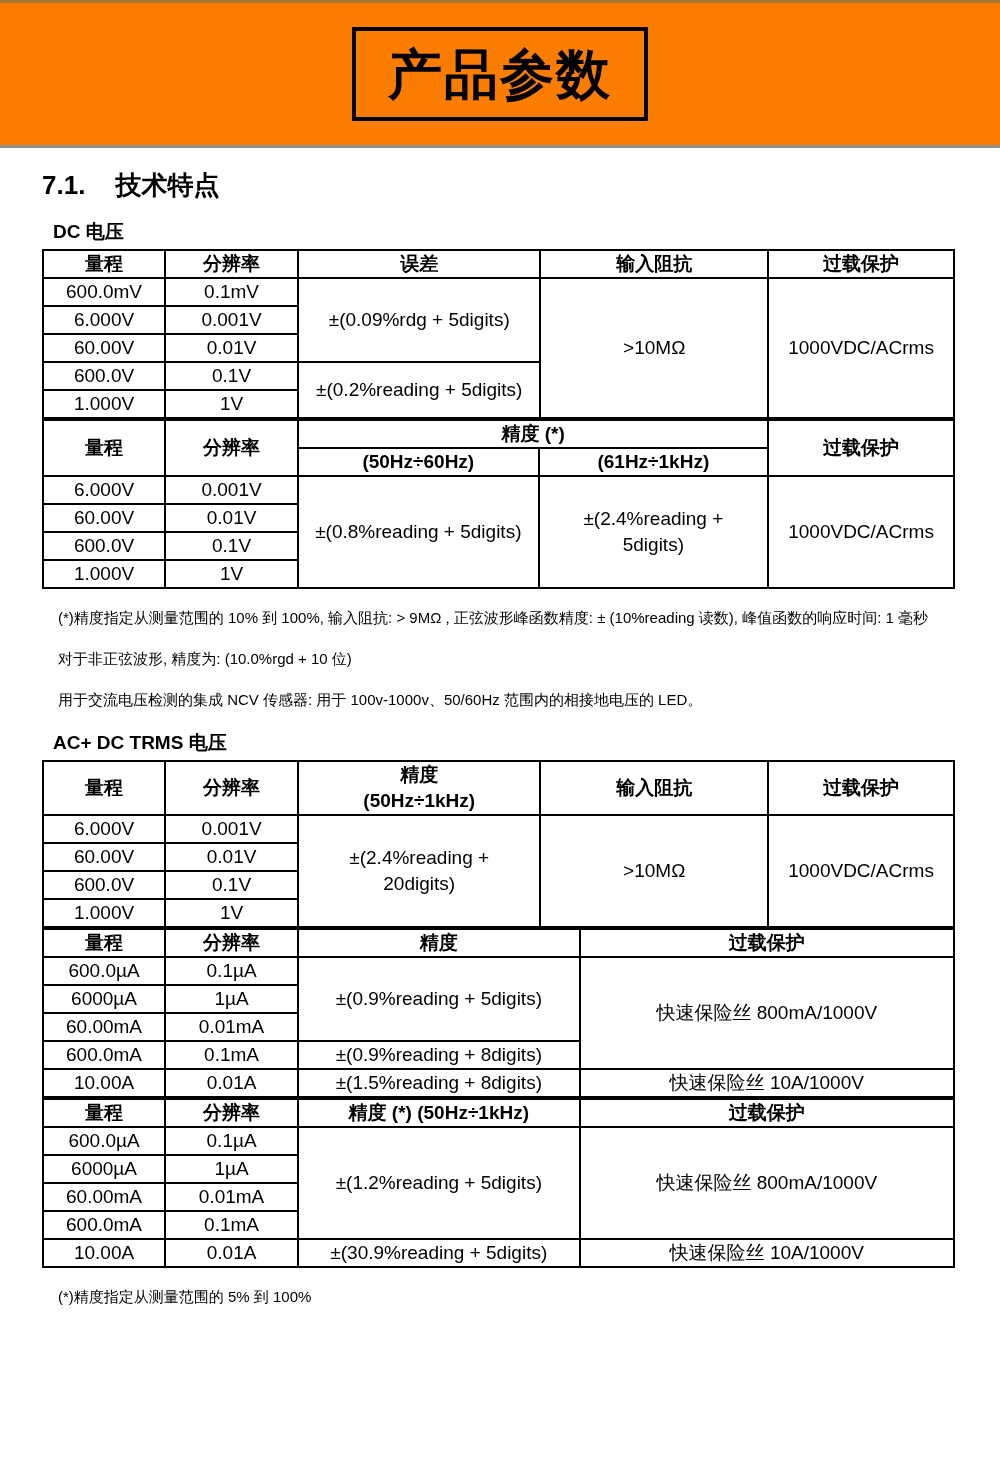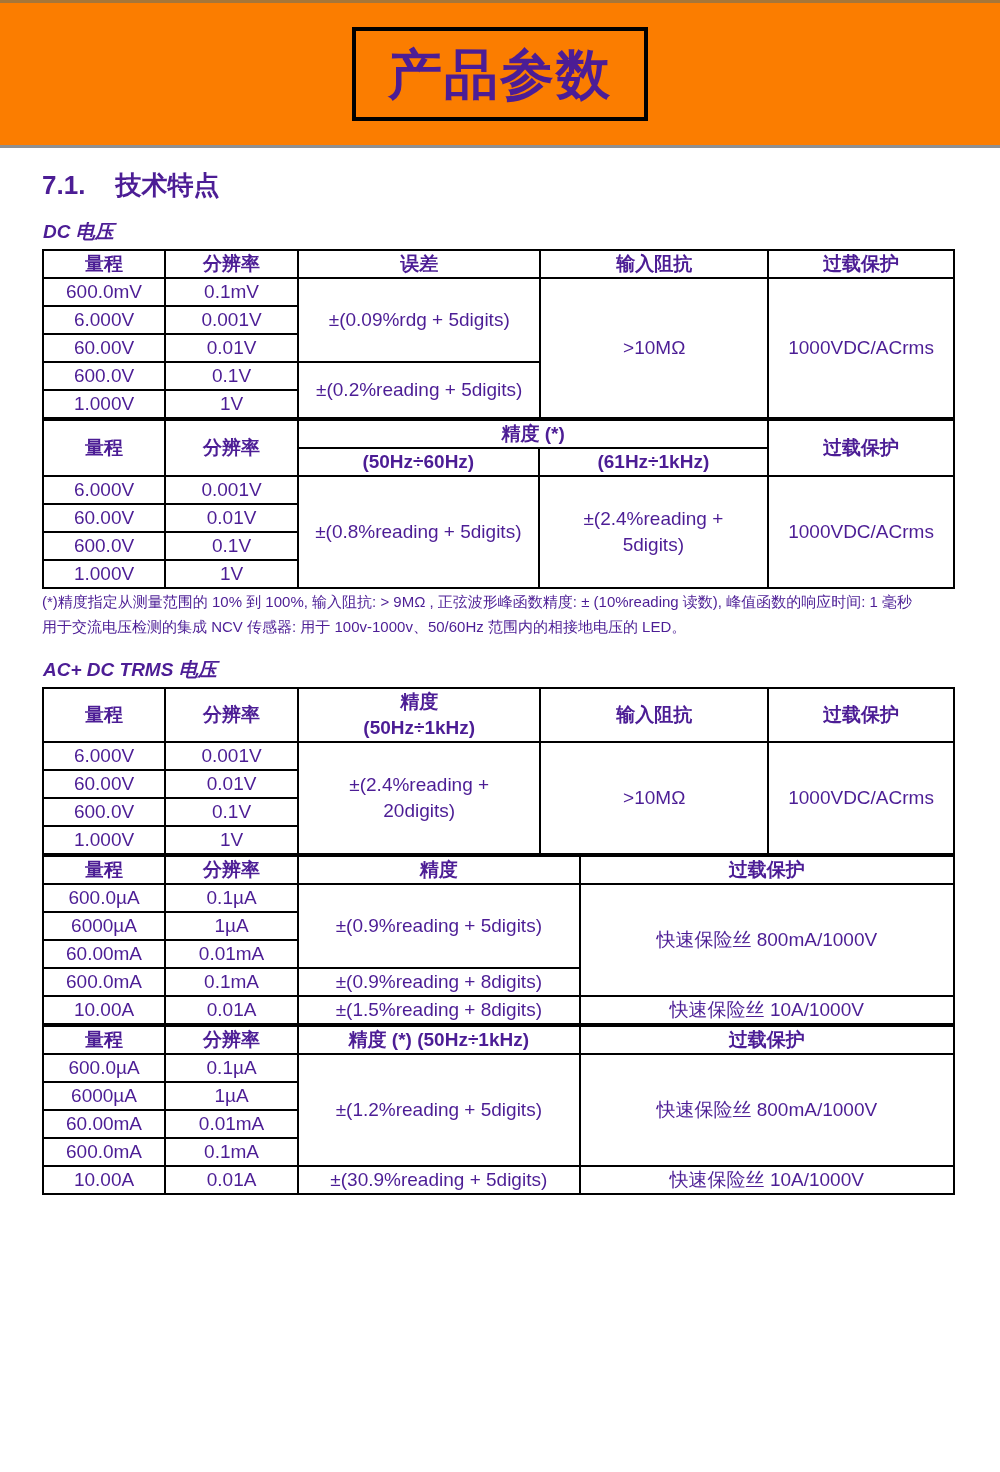--- a/index.html
+++ b/index.html
@@ -1,44 +1,44 @@
 <!DOCTYPE html>
 <html><head>
 <meta charset="utf-8">
 <style>
   html,body{margin:0;padding:0;background:#fff;}
   .page{
     width:1000px;height:1472px;background:#ffffff;overflow:hidden;
-    font-family:"Liberation Sans","DejaVu Sans",sans-serif;color:#4c1d95;
+    font-family:"Liberation Sans","DejaVu Sans",sans-serif;color:#000000;
     box-sizing:border-box;
   }
   .banner{
     height:148px;display:flex;align-items:center;justify-content:center;
     border-top:3px solid #a5763a;border-bottom:3px solid #8f8f8f;box-sizing:border-box;
   }
   .banner-box{
     border:4px solid #000;min-width:296px;height:94px;padding:0 26px;
     display:flex;align-items:center;justify-content:center;box-sizing:border-box;
   }
   .banner-title{font-size:54px;font-weight:bold;letter-spacing:2px;line-height:1;}
   .content{padding:0 45px 0 42px;}
   .section-heading{margin:22px 0 0;font-size:26px;font-weight:bold;line-height:1.2;}
   .section-heading .num{margin-right:30px;}
   .intro{margin:7px 0 0;font-size:20px;line-height:1.3;}
-  .table-title{margin:20px 1px 5px;font-size:19px;font-weight:bold;line-height:1.2;font-style:italic;}
+  .table-title{margin:20px 11px 5px;font-size:19px;font-weight:bold;line-height:1.2;}
   table.spec-table{
     width:100%;border-collapse:collapse;table-layout:fixed;
   }
   table.spec-table th,table.spec-table td{
     border:2px solid #000;text-align:center;vertical-align:middle;
     font-size:19px;line-height:26px;height:26px;padding:0 4px;
     white-space:pre-line;overflow:hidden;
   }
   table.spec-table th{font-weight:bold;}
-  .footnote{font-size:15px;line-height:25px;margin:0;}
+  .footnote{font-size:15px;line-height:25px;margin:16px;}
   .footnote:first-of-type{margin-top:3px;}
 </style>
 </head>
 <body>
 
 <div class="page">
   <div class="banner" style="background: rgb(251, 125, 0);">
     <div class="banner-box">
       <span class="banner-title">产品参数</span>
     </div>
@@ -130,20 +130,21 @@
               <td>600.0V</td>
               <td>0.1V</td>
             </tr>
             <tr>
               <td>1.000V</td>
               <td>1V</td>
             </tr>
           </tbody>
         </table>
         <div class="footnote">(*)精度指定从测量范围的 10% 到 100%, 输入阻抗: &gt; 9MΩ , 正弦波形峰函数精度: ± (10%reading 读数), 峰值函数的响应时间: 1 毫秒</div>
+        <div class="footnote">对于非正弦波形, 精度为:   (10.0%rgd + 10 位)</div>
         <div class="footnote">用于交流电压检测的集成 NCV 传感器: 用于 100v-1000v、50/60Hz 范围内的相接地电压的 LED。</div>
         <div class="table-title">AC+ DC TRMS 电压</div>
         <table class="spec-table">
           <colgroup>
             <col style="width: 13.4%;">
             <col style="width: 14.6%;">
             <col style="width: 26.6%;">
             <col style="width: 25%;">
             <col style="width: 20.4%;">
           </colgroup>
@@ -258,15 +259,16 @@
               <td>0.1mA</td>
             </tr>
             <tr>
               <td>10.00A</td>
               <td>0.01A</td>
               <td>±(30.9%reading + 5digits)</td>
               <td>快速保险丝 10A/1000V</td>
             </tr>
           </tbody>
         </table>
+        <div class="footnote">(*)精度指定从测量范围的 5% 到 100%</div>
       </div>
   </div>
 </div>
 
 </body></html>

